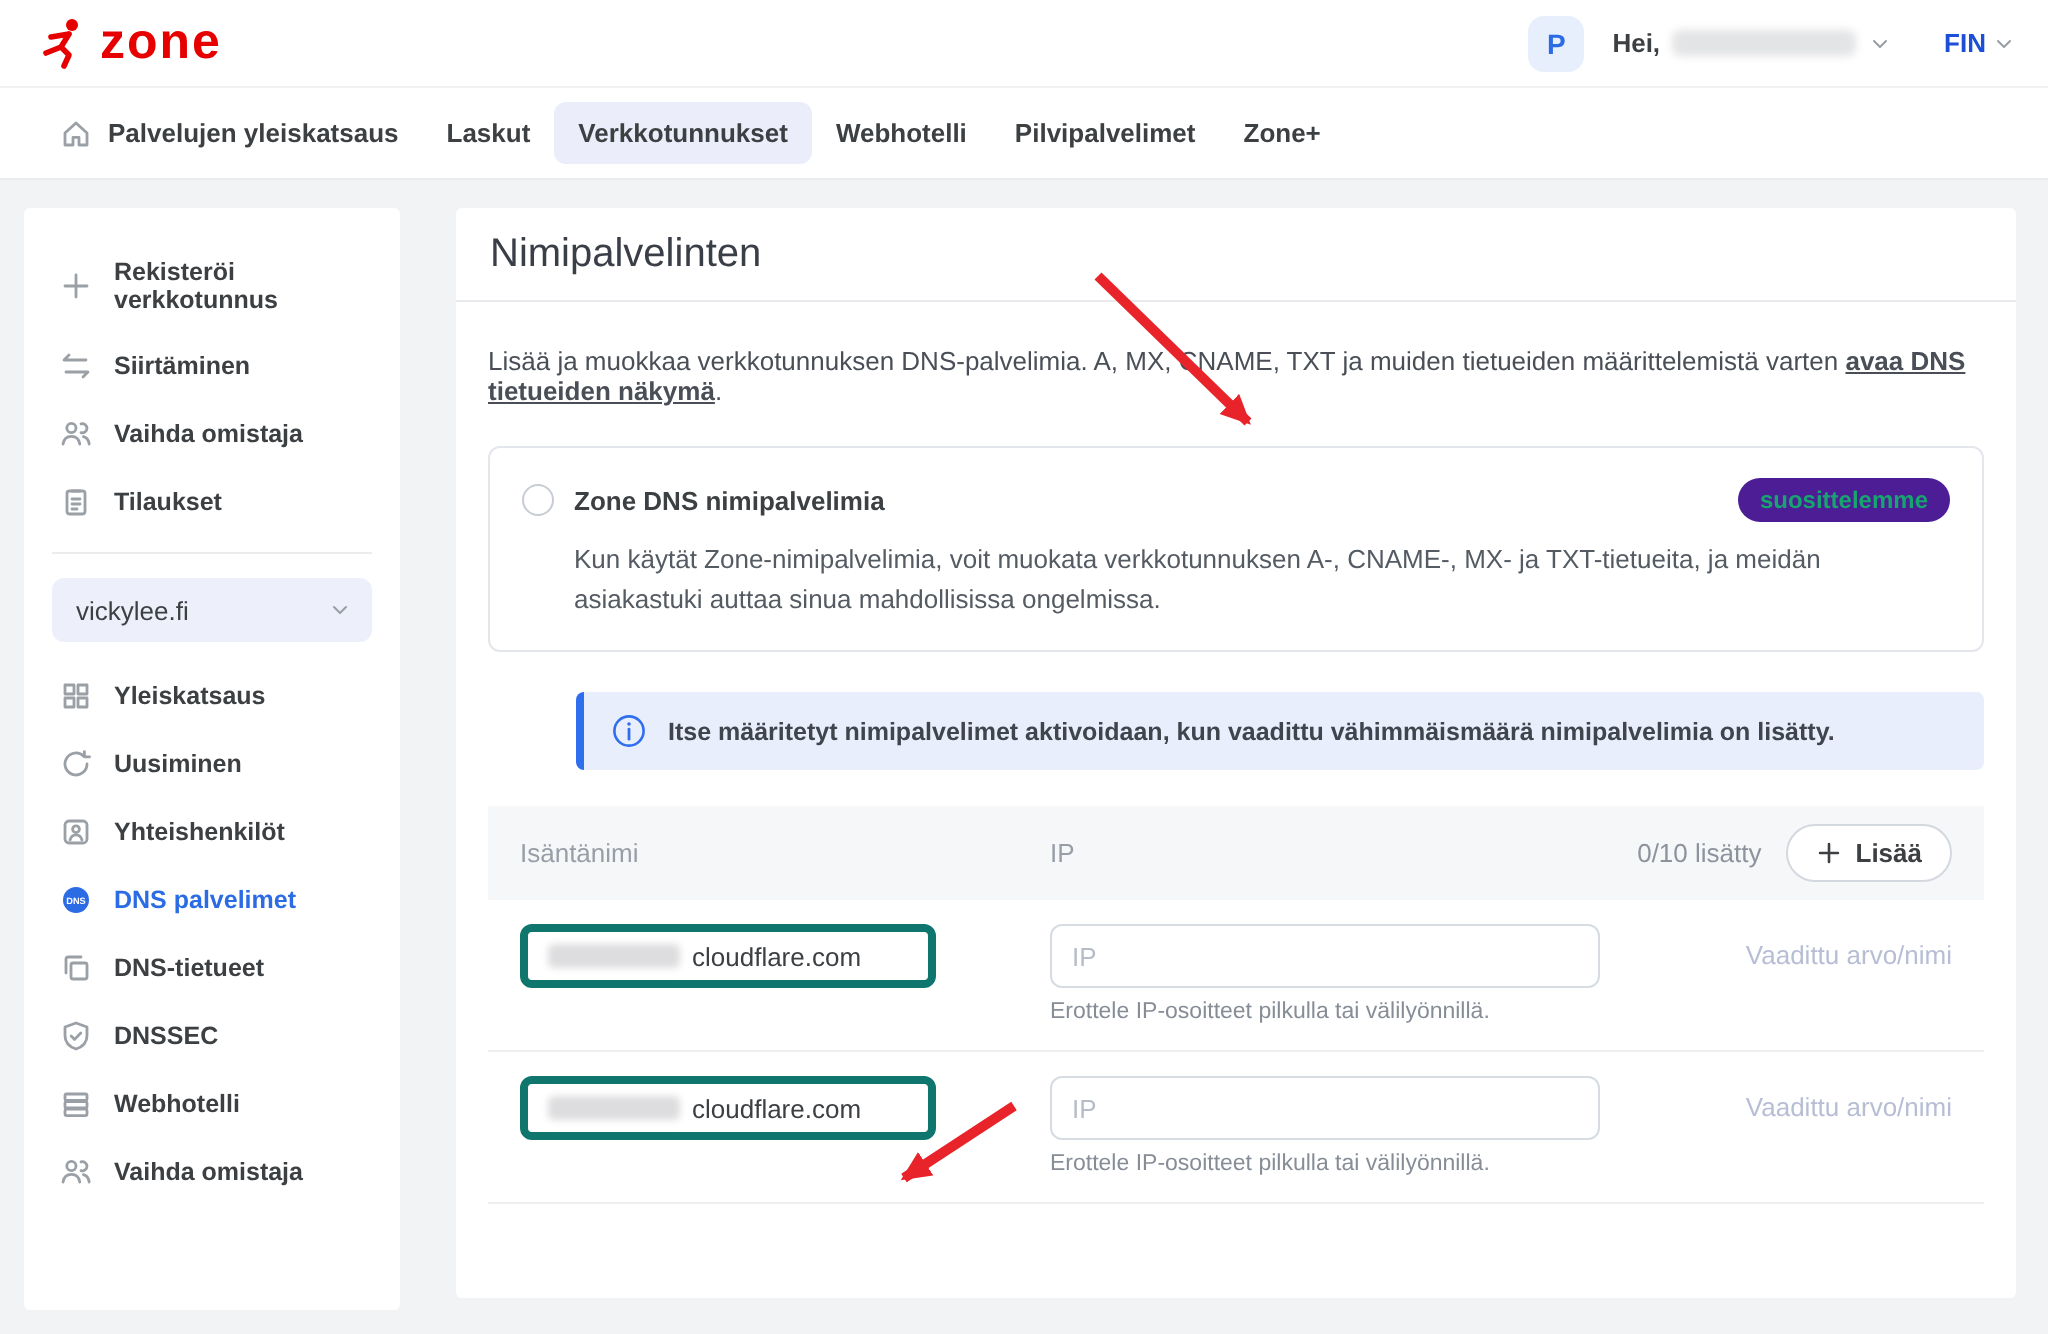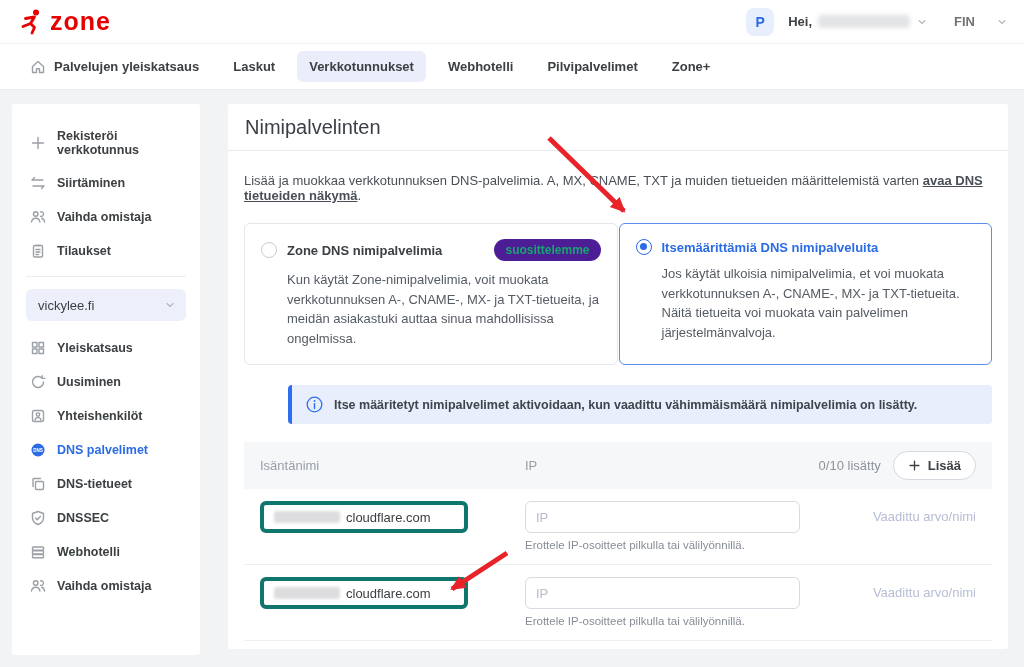--- a/index.html
+++ b/index.html
@@ -11,27 +11,27 @@
     background:#fff; border-bottom:1px solid #f0f1f3; display:flex; align-items:center;
     justify-content:space-between; padding:0 16px 0 18px; z-index:2; }
   .logo { display:flex; align-items:center; gap:6px; }
   .logo-word { color:#e60000; font-size:25px; font-weight:800; letter-spacing:1px; line-height:1; }
   .header-right { display:flex; align-items:center; gap:14px; }
   .avatar { width:28px; height:28px; border-radius:8px; background:#e7eefc; color:#2b6be4;
     font-weight:700; font-size:14px; display:flex; align-items:center; justify-content:center; }
   .greeting { font-size:13px; font-weight:600; color:#3c4043; display:flex; align-items:center; gap:6px; }
   .blur-chip { display:inline-block; width:92px; height:13px; background:#e3e4e6;
     border-radius:4px; filter:blur(2px); }
-  .lang { display:flex; align-items:center; gap:21px; font-size:13px; font-weight:700;
-    color:#737373; margin-left:12px; }
+  .lang { display:flex; align-items:center; gap:3px; font-size:13px; font-weight:700;
+    color:#1d4ed8; margin-left:12px; }
   .chev { width:12px; height:12px; }
 
   
   .nav-bar { position:absolute; left:0; top:44px; width:1024px; height:46px; background:#fff;
-    border-bottom:1px solid #ebedf0; display:flex; align-items:center; gap:10px;
+    border-bottom:1px solid #ebedf0; display:flex; align-items:center; 
     padding:0 18px; z-index:2; }
   .nav-item { display:flex; align-items:center; gap:8px; font-size:13px; font-weight:600;
     color:#3c4043; padding:8px 12px; border-radius:6px; cursor:pointer; }
   .nav-item.active { background:#ebeefa; }
   .nav-item .nicon { width:16px; height:16px; }
 
   
   .sidebar { position:absolute; left:12px; top:104px; width:188px; height:551px;
     background:#fff; border-radius:3px; padding:16px 14px; }
   .side-item { display:flex; align-items:center; gap:11px; padding:9px 4px;
@@ -259,27 +259,20 @@
 
     <div class="options">
       <div class="opt-card">
         <div class="opt-head">
           <span class="radio"></span>
           <span class="opt-title">Zone DNS nimipalvelimia</span>
           <span class="badge">suosittelemme</span>
         </div>
         <p class="opt-body">Kun käytät Zone-nimipalvelimia, voit muokata verkkotunnuksen A-, CNAME-, MX- ja TXT-tietueita, ja meidän asiakastuki auttaa sinua mahdollisissa ongelmissa.</p>
       </div>
-      <div class="opt-card selected">
-        <div class="opt-head">
-          <span class="radio checked"></span>
-          <span class="opt-title">Itsemäärittämiä DNS nimipalveluita</span>
-        </div>
-        <p class="opt-body">Jos käytät ulkoisia nimipalvelimia, et voi muokata verkkotunnuksen A-, CNAME-, MX- ja TXT-tietueita. Näitä tietueita voi muokata vain palvelimen järjestelmänvalvoja.</p>
-      </div>
     </div>
 
     <div class="info-banner">
       <svg width="17" height="17" viewBox="0 0 17 17">
         <circle cx="8.5" cy="8.5" r="7.3" fill="none" stroke="#2f6fed" stroke-width="1.3"></circle>
         <circle cx="8.5" cy="5" r="0.9" fill="#2f6fed"></circle>
         <path d="M8.5 7.6v5" stroke="#2f6fed" stroke-width="1.4" stroke-linecap="round"></path>
         </svg>
       <span class="info-text">Itse määritetyt nimipalvelimet aktivoidaan, kun vaadittu vähimmäismäärä nimipalvelimia on lisätty.</span>
     </div>

